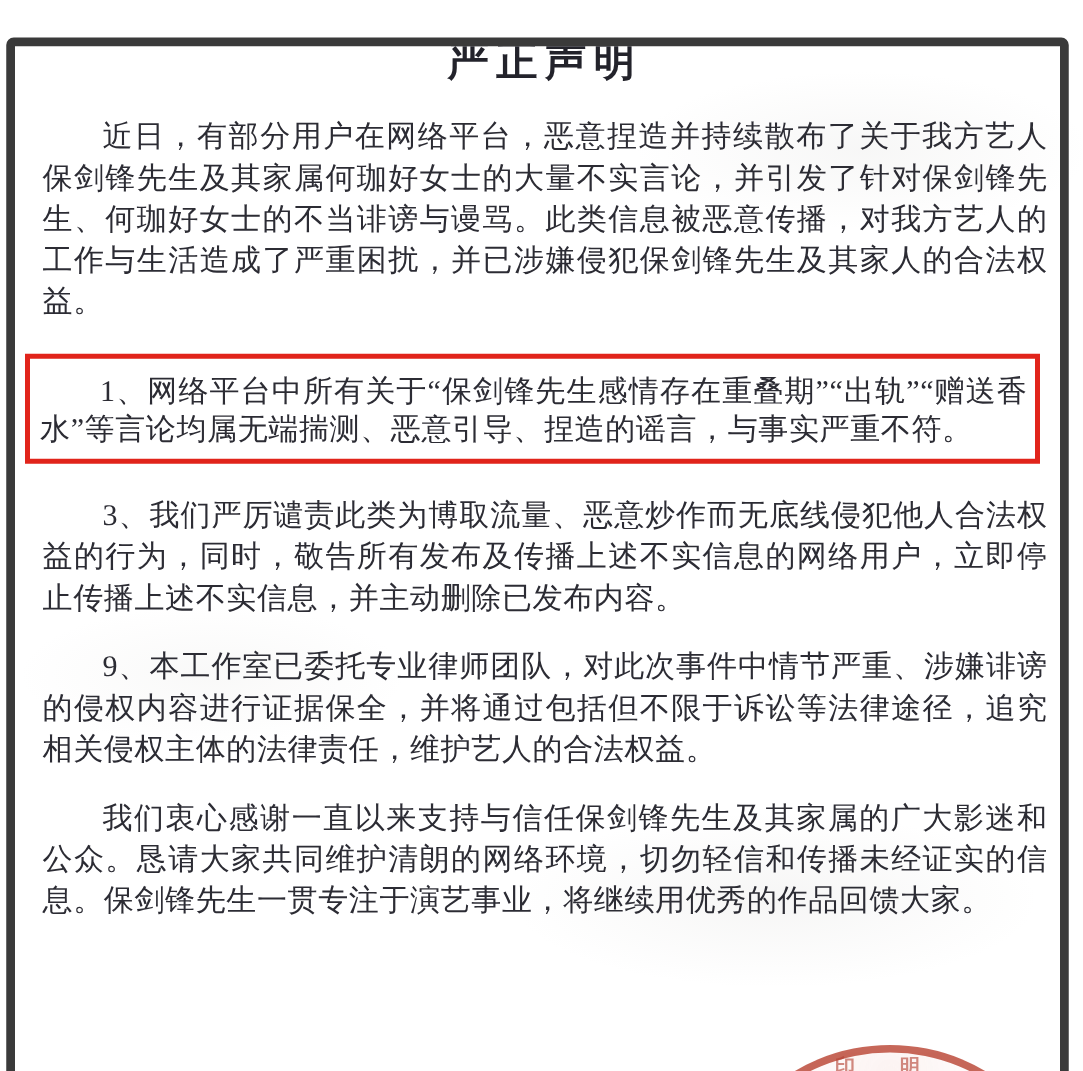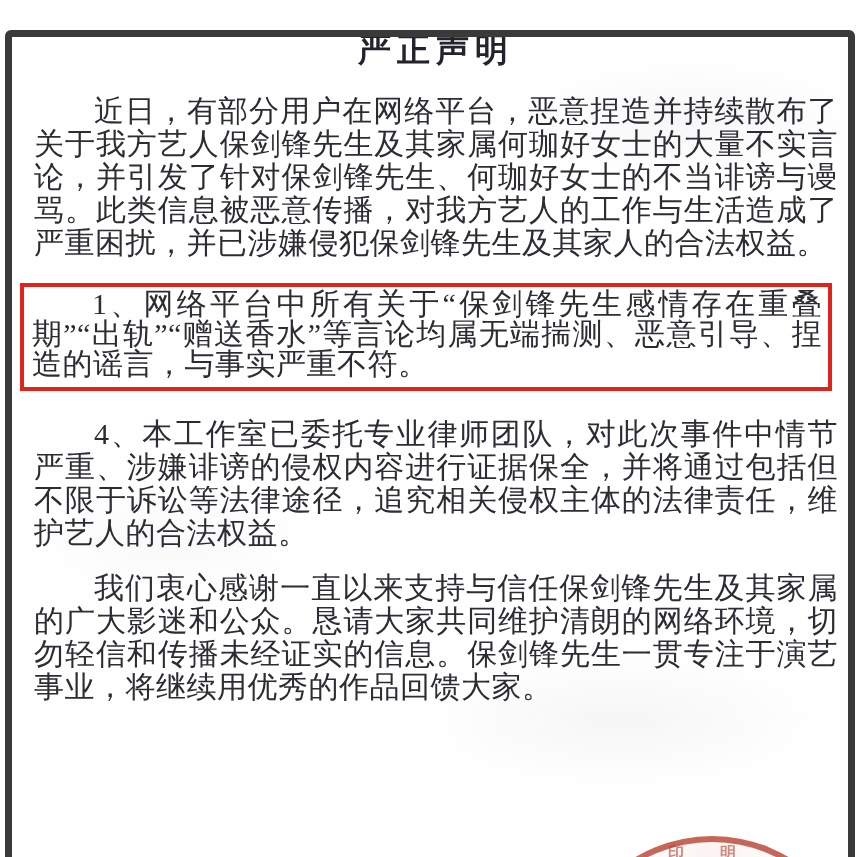--- a/index.html
+++ b/index.html
@@ -43,31 +43,31 @@
   .doc-title {
     font-size: 33px;
     font-weight: bold;
     text-align: center;
     letter-spacing: 6px;
     margin: -9px 0 0 0;
     line-height: 44px;
     color: #23232b;
   }
   .doc p {
-    font-size: 30px;
+    font-size: 24px;
     line-height: 33px;
     margin: 22px 0;
     text-indent: 2em;
     text-align: justify;
     letter-spacing: 0.5px;
   }
   .highlight-box {
     border: 4px solid #e1241b;
     margin: 24px 6px 26px -14px;
-    padding: 2px 6px 8px 8px;
+    padding: 12px 6px 8px 8px;
   }
   .highlight-box p {
     margin: 0;
     line-height: 30px;
   }
   
   .seal {
     position: absolute;
     left: 562px;
     top: 836px;
@@ -101,22 +101,23 @@
       <h1 class="doc-title">严正声明</h1>
 
       <p>近日，有部分用户在网络平台，恶意捏造并持续散布了关于我方艺人保剑锋先生及其家属何珈好女士的大量不实言论，并引发了针对保剑锋先生、何珈好女士的不当诽谤与谩骂。此类信息被恶意传播，对我方艺人的工作与生活造成了严重困扰，并已涉嫌侵犯保剑锋先生及其家人的合法权益。</p>
 
 
       <div class="highlight-box">
         <p>1、网络平台中所有关于“保剑锋先生感情存在重叠期”“出轨”“赠送香水”等言论均属无端揣测、恶意引导、捏造的谣言，与事实严重不符。</p>
       </div>
 
 
+      <p>3、我们严厉谴责此类为博取流量、恶意炒作而无底线侵犯他人合法权益的行为，同时，敬告所有发布及传播上述不实信息的网络用户，立即停止传播上述不实信息，并主动删除已发布内容。</p>
 
-      <p>4、本工作室已委托专业律师团队，对此次事件中情节严重、涉嫌诽谤的侵权内容进行证据保全，并将通过包括但不限于诉讼等法律途径，追究相关侵权主体的法律责任，维护艺人的合法权益。</p>
+      <p>9、本工作室已委托专业律师团队，对此次事件中情节严重、涉嫌诽谤的侵权内容进行证据保全，并将通过包括但不限于诉讼等法律途径，追究相关侵权主体的法律责任，维护艺人的合法权益。</p>
 
       <p>我们衷心感谢一直以来支持与信任保剑锋先生及其家属的广大影迷和公众。恳请大家共同维护清朗的网络环境，切勿轻信和传播未经证实的信息。保剑锋先生一贯专注于演艺事业，将继续用优秀的作品回馈大家。</p>
 
     </div>
   </div>
 
   <div class="seal"></div>
   <div class="seal-glyphs">印 明</div>
 
 </div>

